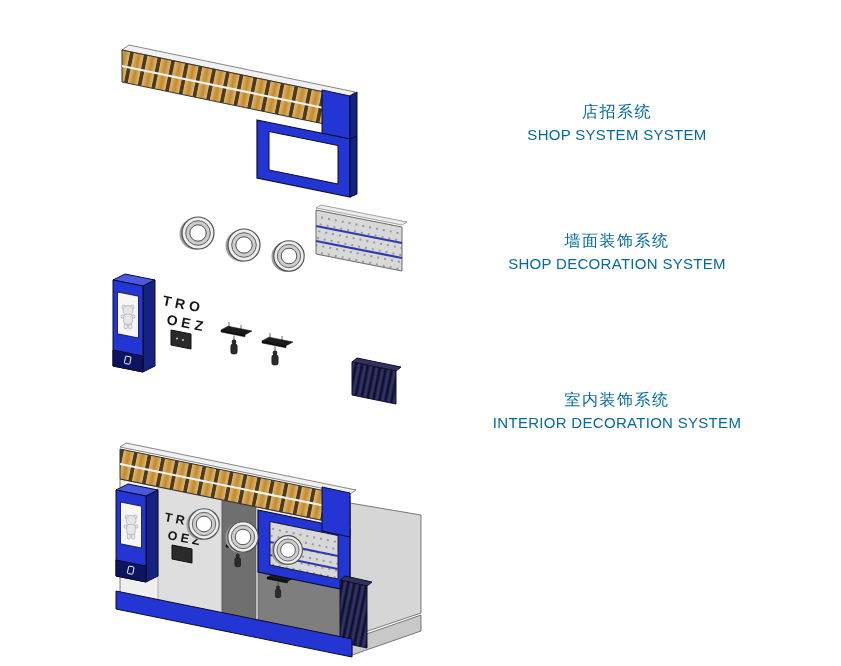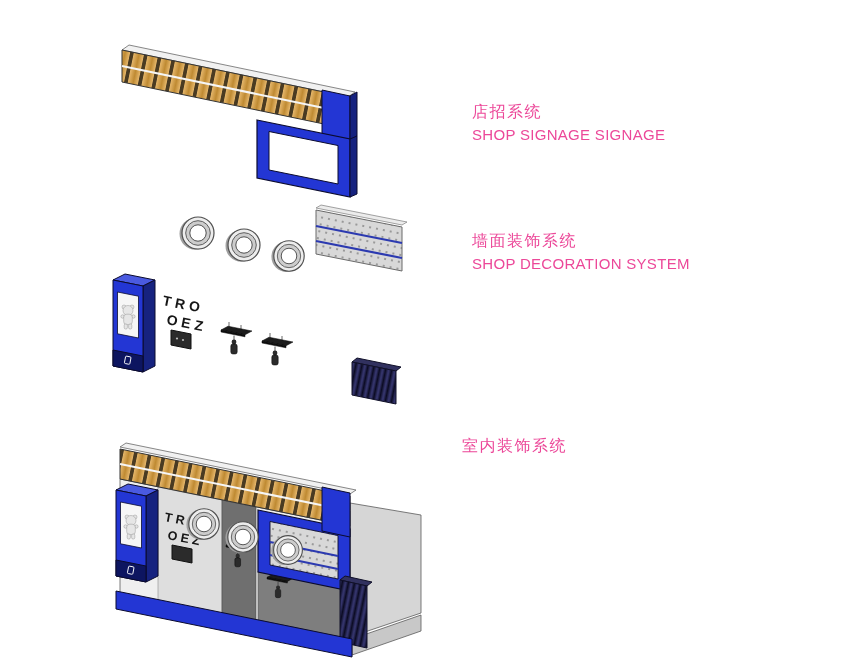--- a/index.html
+++ b/index.html
@@ -1,26 +1,26 @@
 <!DOCTYPE html>
 <html><head>
 <meta charset="utf-8">
 <style>
   * { margin:0; padding:0; box-sizing:border-box; }
   html,body { width:841px; height:666px; background:#ffffff; }
   body { font-family:"Liberation Sans", sans-serif; color:#1c1c1c; }
   .canvas { position:relative; width:841px; height:666px; background:#ffffff; overflow:hidden; }
   .illustration { position:absolute; left:0; top:0; }
   svg text { font-family:"Liberation Sans", sans-serif; }
-  .label-block { position:absolute; color:#ec4899; }
+  .label-block { position:absolute; text-align:center; color:#0369a1; }
   .label-zh { font-size:16px; line-height:24px; letter-spacing:1.5px; font-weight:500; }
   .label-en { font-size:15px; line-height:21px; letter-spacing:0.3px; }
   #label-signage  { left:472px; top:100px; width:290px; }
   #label-wall     { left:472px; top:229px; width:290px; }
-  #label-interior { left:462px; top:388px; width:310px;margin-top:46px; }
+  #label-interior { left:462px; top:388px; width:310px; }
 </style>
 </head>
 <body>
 
 <div class="canvas">
 
   <svg class="illustration" width="460" height="666" viewBox="0 0 460 666" xmlns="http://www.w3.org/2000/svg">
     <defs>
       <linearGradient id="slatGrad" gradientUnits="userSpaceOnUse" x1="0" y1="0" x2="13.7" y2="2.8" spreadMethod="repeat">
         <stop offset="0" stop-color="#4a3b22"></stop>
@@ -167,25 +167,26 @@
         <path d="M120,447 L350,494 L356,490 L126,443 Z" fill="#f1f1f1" stroke="#555" stroke-width="0.7"></path>
         <path d="M120,449 L350,496 L350,526 L120,479 Z" fill="url(#slatGrad)" stroke="#333" stroke-width="1"></path>
         <line x1="120" y1="464" x2="350" y2="511" stroke="#f5f5f5" stroke-width="2"></line>
         <path d="M322,487 L350,493 L350,537 L322,531 Z" fill="#2336d4" stroke="#0b0b2e"></path>
       </g>
     </g>
   </svg>
 
   <div class="label-block" id="label-signage">
     <div class="label-zh">店招系统</div>
-    <div class="label-en">SHOP SIGNAGE SIGNAGE</div>
+    <div class="label-en">SHOP SYSTEM SYSTEM</div>
   </div>
 
   <div class="label-block" id="label-wall">
     <div class="label-zh">墙面装饰系统</div>
     <div class="label-en">SHOP DECORATION SYSTEM</div>
   </div>
 
   <div class="label-block" id="label-interior">
     <div class="label-zh">室内装饰系统</div>
+    <div class="label-en">INTERIOR DECORATION SYSTEM</div>
   </div>
 
 </div>
 
 </body></html>

